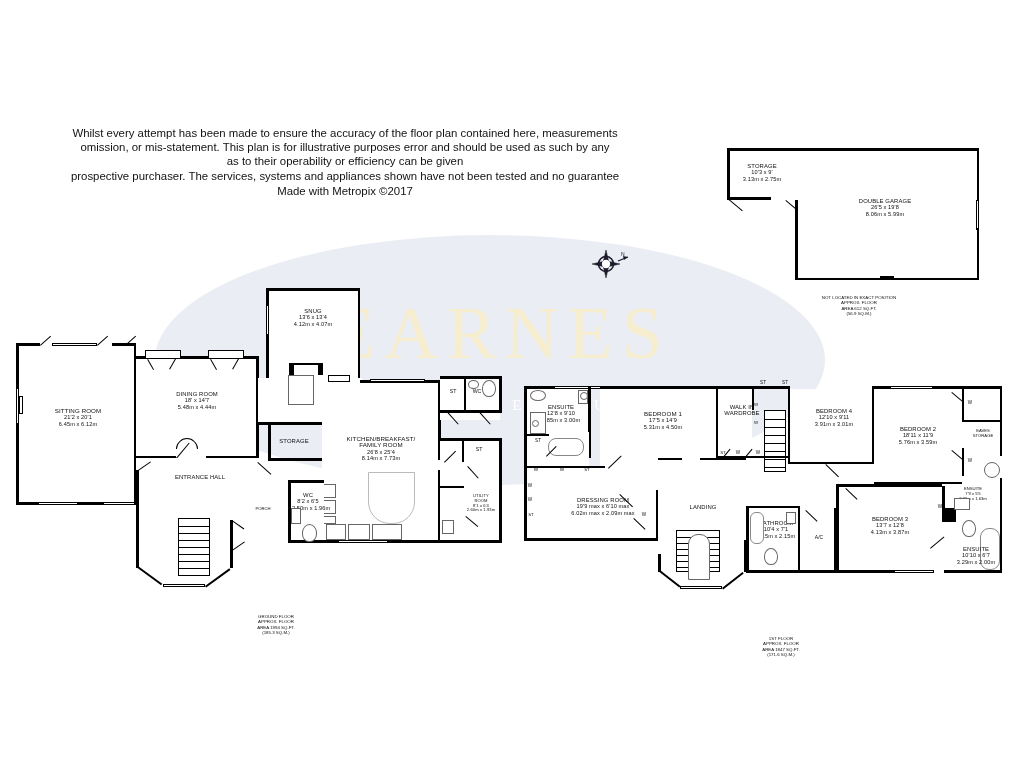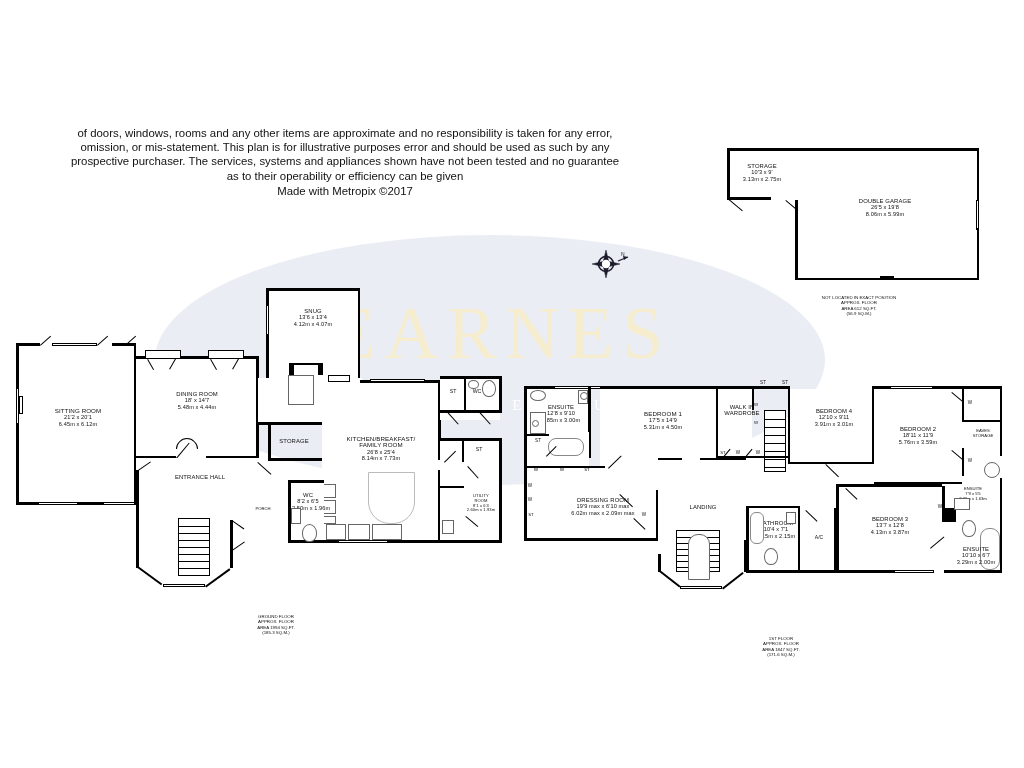--- a/index.html
+++ b/index.html
@@ -80,24 +80,24 @@
 <body>
 
 <div id="stage">
 
   <div class="wm-ellipse"></div>
   <div class="wm-word">HEARNES</div>
   <div class="wm-sub">WHERE SERVICE COUNTS</div>
 
   <div class="hdr">
     <div class="hdr-body">
-      <div>of doors, windows, rooms and any other items are approximate and no responsibility is taken for any error,</div>
+      <div>Whilst every attempt has been made to ensure the accuracy of the floor plan contained here, measurements</div>
       <div>omission, or mis-statement. This plan is for illustrative purposes error and should be used as such by any</div>
+      <div>as to their operability or efficiency can be given</div>
       <div>prospective purchaser. The services, systems and appliances shown have not been tested and no guarantee</div>
-      <div>as to their operability or efficiency can be given</div>
     </div>
     <div class="hdr-made">Made with Metropix ©2017</div>
   </div>
 
   <div class="compass" style="left:588px;top:248px;">
     <svg width="44" height="36" viewBox="0 0 44 36">
       <g fill="#1b1b2b" stroke="#1b1b2b" stroke-width=".5">
         <polygon points="18,2 20.6,13 18,16 15.4,13"></polygon>
         <polygon points="18,30 20.6,19 18,16 15.4,19"></polygon>
         <polygon points="4,16 15,13.4 18,16 15,18.6"></polygon>

